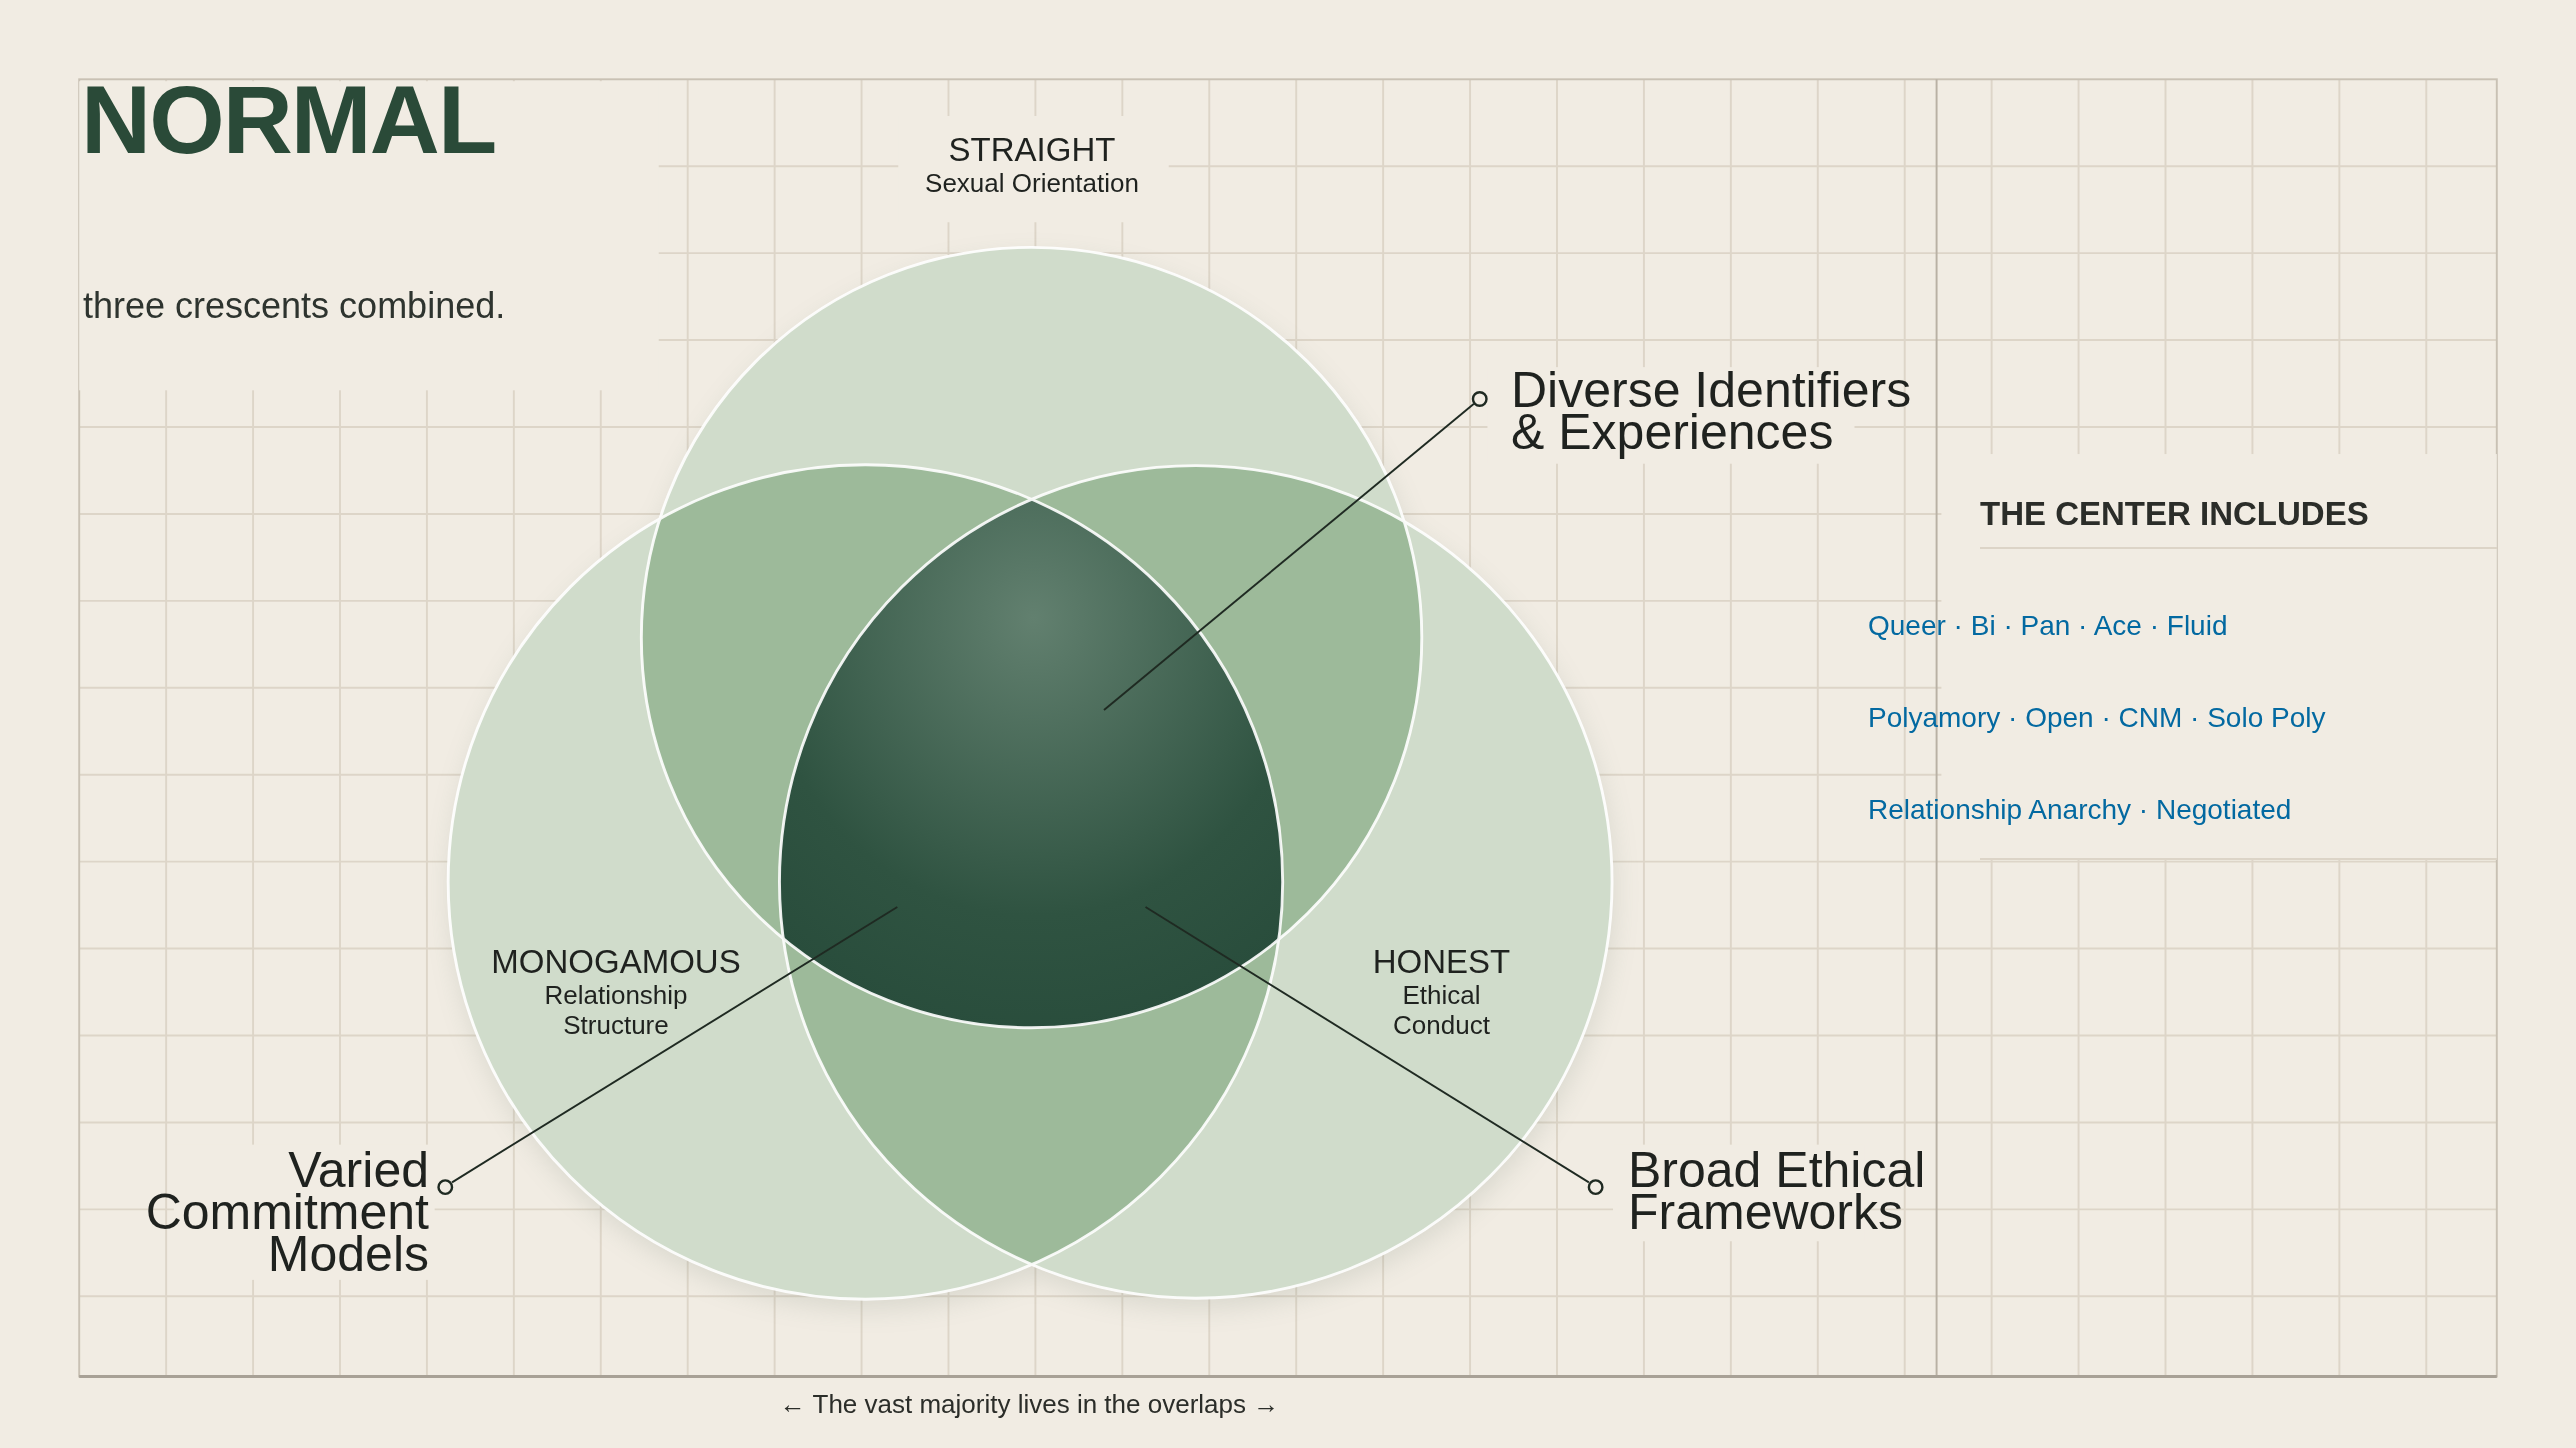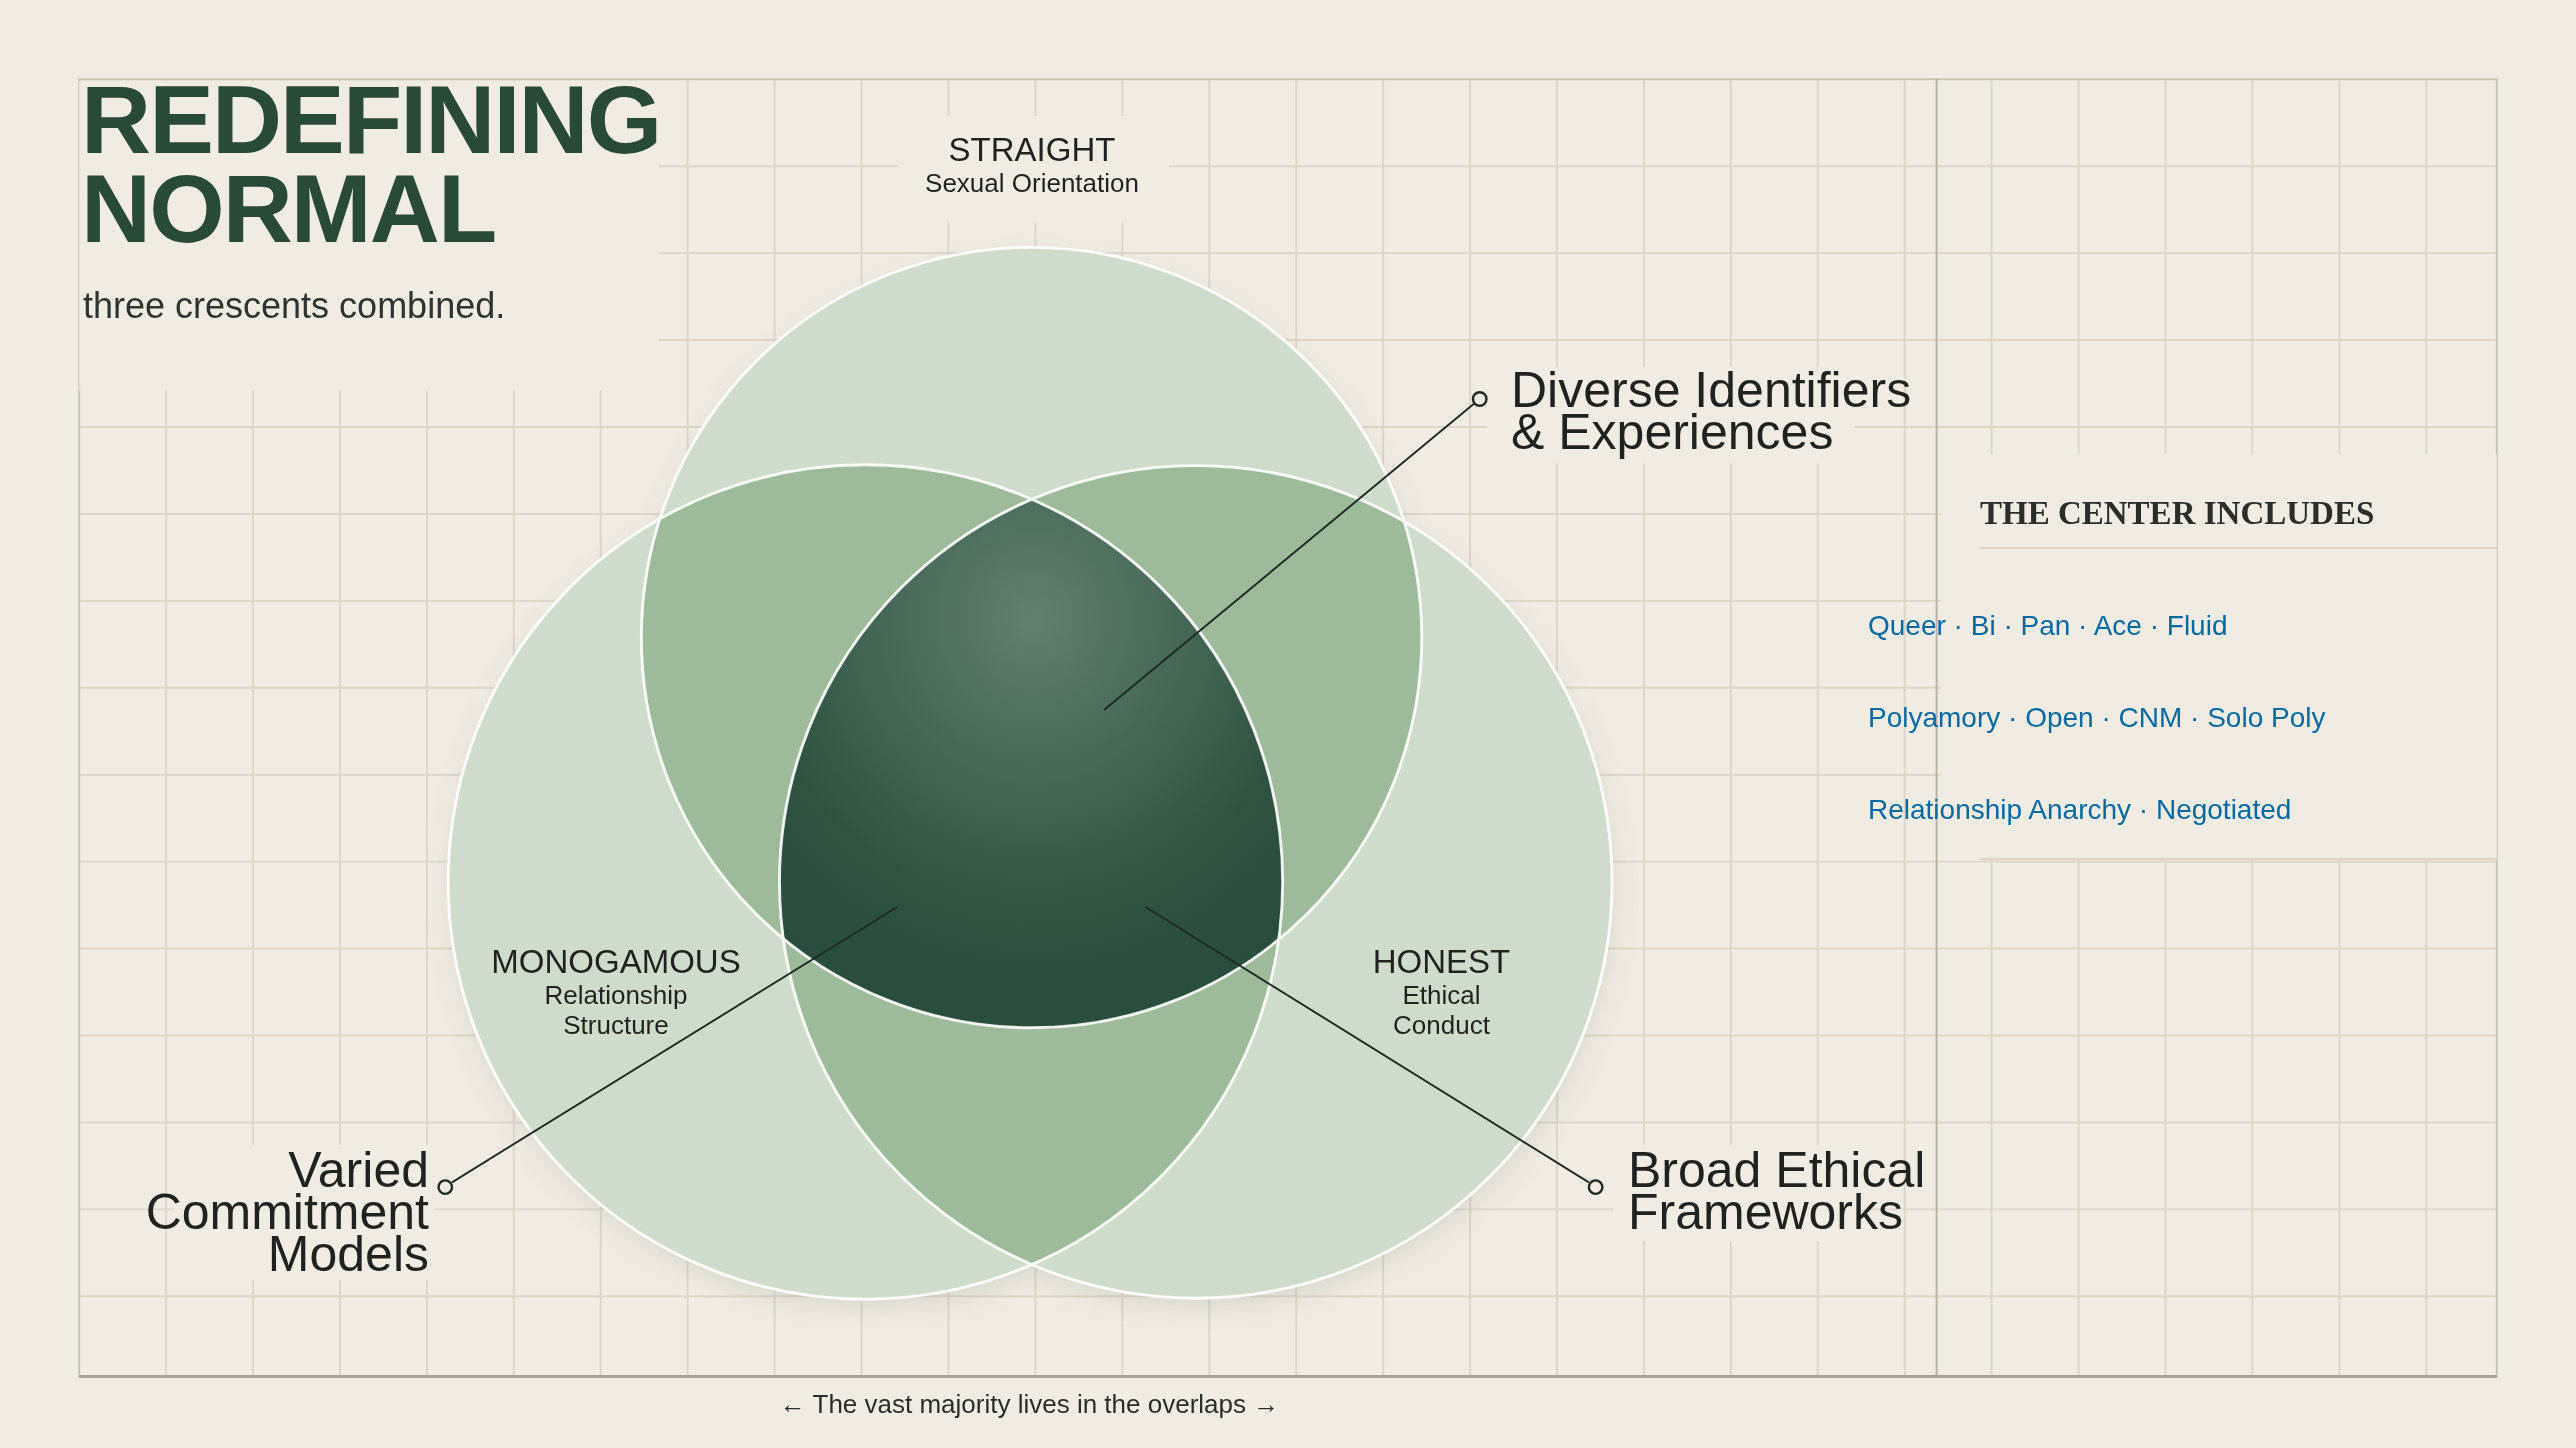--- a/index.html
+++ b/index.html
@@ -18,21 +18,21 @@
   }
   .subtitle {
     left: 83px; top: 285px;
     font-size: 36px; line-height: 42px; color: #2e342f;
   }
   .set-label { text-align: center; color: #1f221f; }
   .set-name { font-weight: 400; font-size: 33px; line-height: 37px; }
   .set-sub { font-size: 26px; line-height: 30px; }
   .callout { font-size: 50px; line-height: 42px; color: #1f221f; }
   .panel-title {
-    left: 1980px; top: 495px; font-weight: 700; font-size: 33px; color: #2b2d29; font-family: Liberation Serif, serif;
+    left: 1980px; top: 495px; font-weight: 700; font-size: 33px; color: #2b2d29;
   }
   .panel-item { left: 1868px; font-size: 28px; color: #0369a1; white-space: nowrap; }
   .caption {
     left: 0; width: 2059px; top: 1389px; text-align: center;
     font-size: 26px; color: #2b2d29;
   }
 </style>
 </head>
 <body>
 
@@ -158,21 +158,20 @@
     <line x1="1186" y1="939" x2="1645" y2="1224"></line>
   </g>
   <g fill="#f1ece3" stroke="#1f2a22" stroke-width="2.5">
     <circle cx="1532" cy="413" r="7"></circle>
     <circle cx="461" cy="1229" r="7"></circle>
     <circle cx="1652" cy="1229" r="7"></circle>
   </g>
 </svg>
 
 <div class="abs title">
-  <div>REDEFINING</div>
   <div>NORMAL</div>
 </div>
 <div class="abs subtitle">
   <div>three crescents combined.</div>
 </div>
 
 <div class="abs set-label" style="left:887px; width:290px; top:131px;">
   <div class="set-name">STRAIGHT</div>
   <div class="set-sub">Sexual Orientation</div>
 </div>

